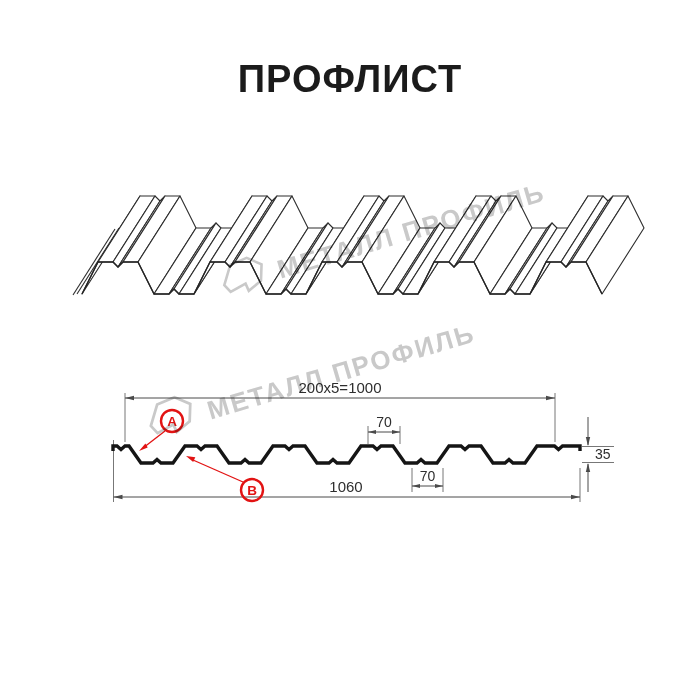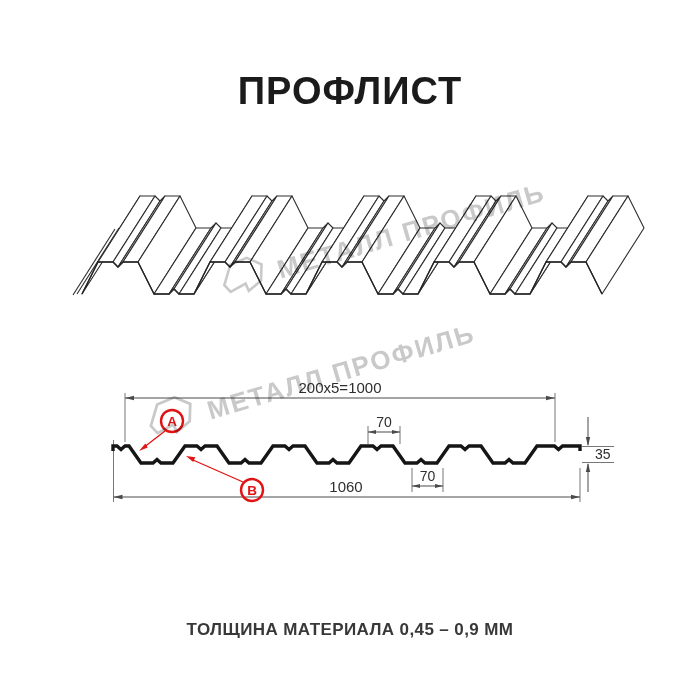--- a/index.html
+++ b/index.html
@@ -1,19 +1,19 @@
 <!DOCTYPE html>
 <html><head>
 <meta charset="utf-8">
 <style>
   html,body{margin:0;padding:0;background:#fff;}
   .stage{position:relative;width:700px;height:700px;background:#fff;overflow:hidden;
          font-family:"Liberation Sans",sans-serif;}
   header{position:absolute;top:0;left:0;width:700px;text-align:center;}
-  .title{margin:14px;padding-top:56px;font-size:38px;font-weight:800;letter-spacing:1px;color:#1b1b1b;}
+  .title{margin:2px;padding-top:56px;font-size:38px;font-weight:800;letter-spacing:1px;color:#1b1b1b;}
   .subtitle{margin-top:8px;font-size:18px;font-weight:700;letter-spacing:0.5px;color:#222;}
   svg{position:absolute;left:0;top:0;}
   #sheet3d{top:150px;height:200px;width:700px;}
   #section{top:370px;height:160px;width:700px;}
   .wm{position:absolute;display:flex;align-items:flex-end;color:#c9c9c9;
       mix-blend-mode:multiply;pointer-events:none;transform-origin:left bottom;
       transform:rotate(-16.5deg);white-space:nowrap;}
   .wm-text{font-size:26px;font-weight:700;letter-spacing:2px;line-height:1;margin-left:10px;
            padding-bottom:6px;}
   .wm1{left:224px;top:264px;}
@@ -163,16 +163,13 @@
     <span class="wm-text">МЕТАЛЛ ПРОФИЛЬ</span>
   </div>
 
   <div class="wm wm2">
     <svg width="56" height="44" viewBox="0 0 100 80">
       <path d="M12,42 L34,8 L68,4 L92,24 L82,54 L54,66 L52,51 L20,58 Z" fill="none" stroke="#c9c9c9" stroke-width="5" stroke-linejoin="miter"></path>
     </svg>
     <span class="wm-text">МЕТАЛЛ ПРОФИЛЬ</span>
   </div>
 
-  <footer>
-    <div class="thickness">ТОЛЩИНА МАТЕРИАЛА 0,45 – 0,9 ММ</div>
-  </footer>
 </div>
 
 </body></html>

